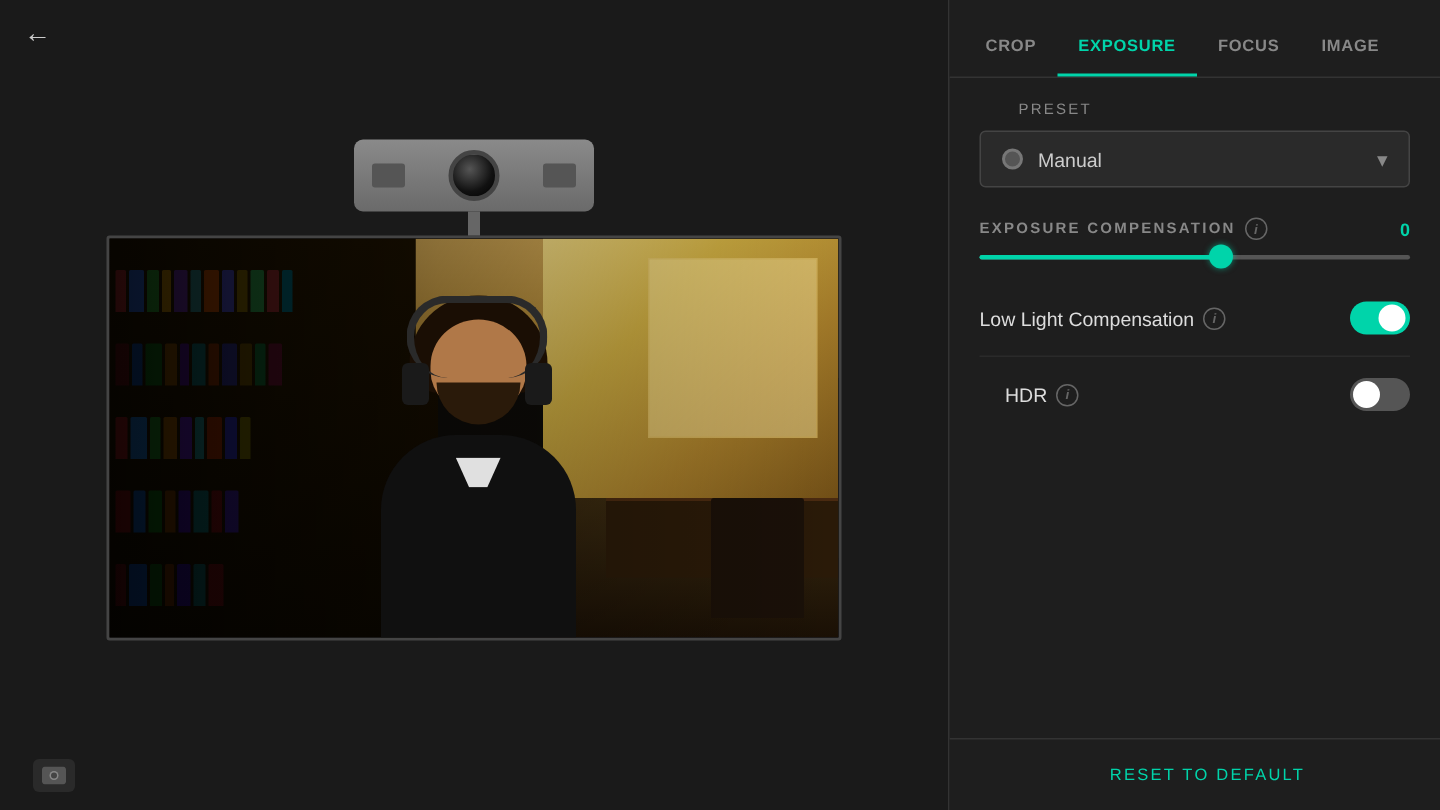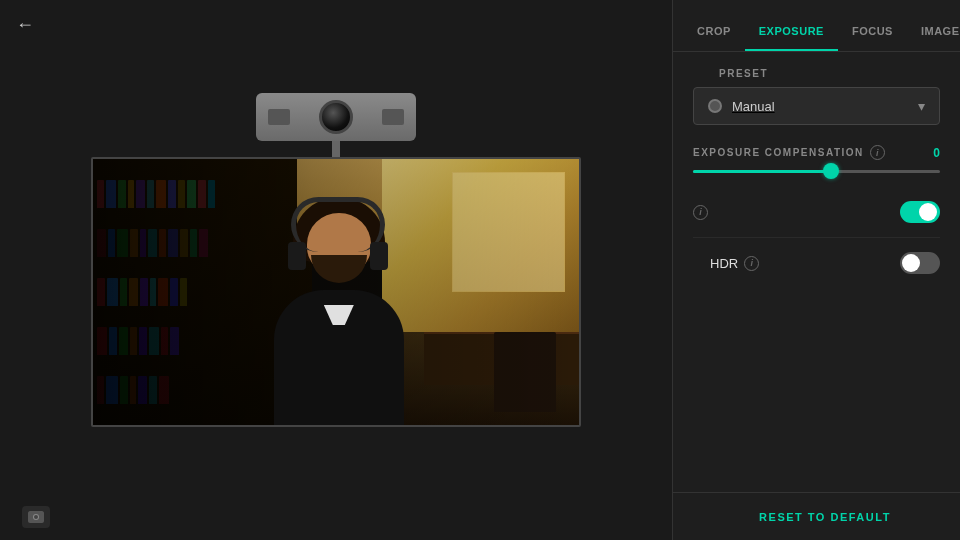--- a/index.html
+++ b/index.html
@@ -200,21 +200,21 @@
       height: 22px;
       background: #2a2a2a;
       border-radius: 4px;
       display: flex;
       align-items: center;
       justify-content: center;
     }
 
     
     .right-panel {
-      width: 288px;
+      width: 328px;
       background: #1e1e1e;
       border-left: 1px solid #333;
       display: flex;
       flex-direction: column;
     }
 
     
     .tab-bar {
       display: flex;
       background: #1e1e1e;
@@ -247,21 +247,21 @@
       padding: 16px 20px;
     }
 
     .settings-content::-webkit-scrollbar { width: 4px; }
     .settings-content::-webkit-scrollbar-track { background: #1e1e1e; }
     .settings-content::-webkit-scrollbar-thumb { background: #444; }
 
     
     .section-label {
       font-size: 10px;
-      font-weight: 700;
+      font-weight: 400;
       color: #888;
       letter-spacing: 1.5px;
       text-transform: uppercase;
       margin-bottom: 8px;
       padding-left: 26px;
     }
 
     .preset-dropdown {
       width: 100%;
       background: #2a2a2a;
@@ -271,21 +271,20 @@
       display: flex;
       align-items: center;
       justify-content: space-between;
       cursor: pointer;
       margin-bottom: 20px;
     }
 
     .preset-left {
       display: flex;
       gap: 10px;
-      text-decoration: underline;
     }
 
     .preset-dot {
       width: 14px;
       height: 14px;
       border-radius: 50%;
       background: #555;
       border: 2px solid #777;
     }
 
@@ -445,21 +444,21 @@
       background: #1e1e1e;
       border-top: 1px solid #333;
       display: flex;
       align-items: center;
       justify-content: center;
     }
 
     .reset-btn {
       color: #00d4aa;
       font-size: 11px;
-      font-weight: 700;
+      font-weight: 400;
       letter-spacing: 1.5px;
       text-transform: uppercase;
       cursor: pointer;
       background: none;
       border: none;
       padding-left: 17px;
     }
   </style>
 </head>
 <body>
@@ -629,20 +628,21 @@
       <div class="slider-container">
         <div class="slider-track">
           <div class="slider-fill"></div>
           <div class="slider-thumb"></div>
         </div>
       </div>
     </div>
 
     <div class="setting-row">
       <span class="setting-label">
+        <span>Low Light Compensation</span>
         <div class="info-icon">i</div>
       </span>
       <div class="toggle on">
         <div class="toggle-knob"></div>
       </div>
     </div>
 
     <div class="hdr-row">
       <span class="setting-label">
         <span>HDR</span>

